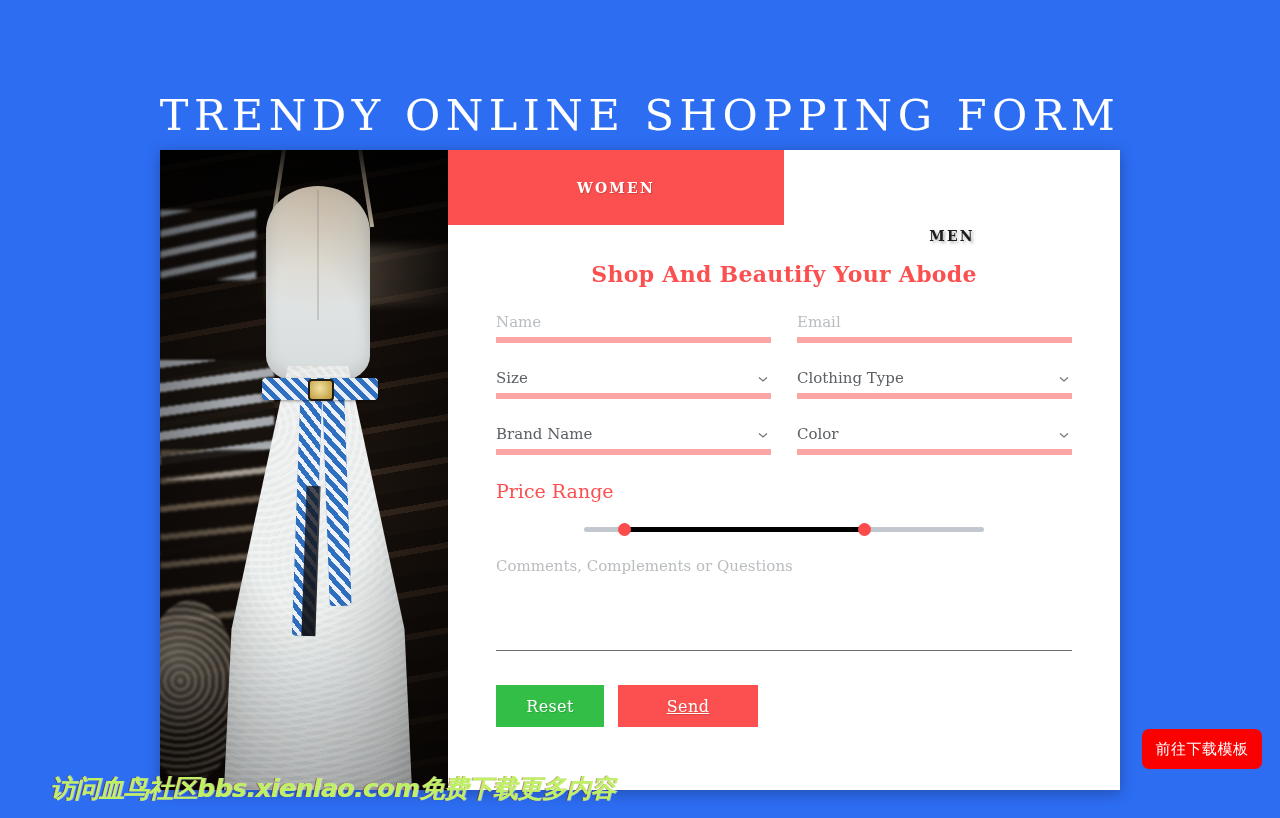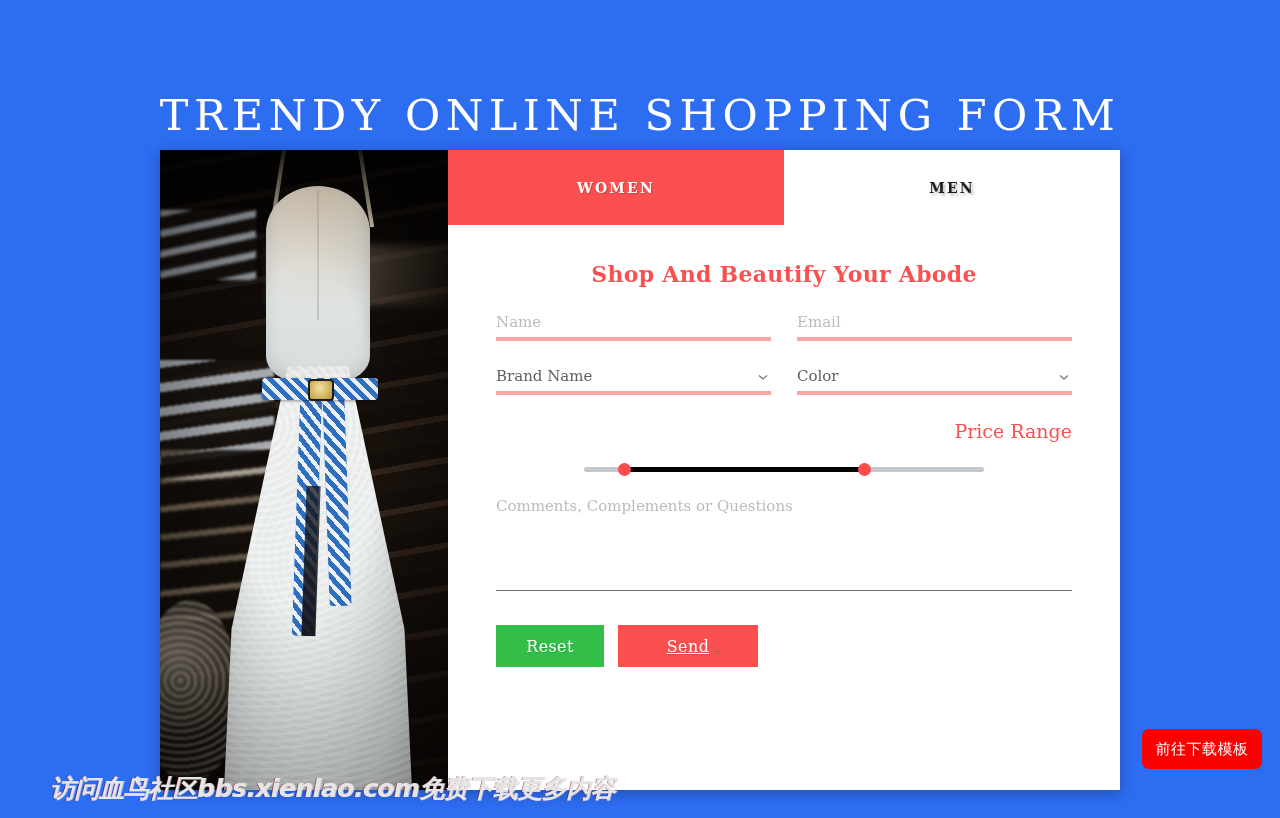--- a/index.html
+++ b/index.html
@@ -261,20 +261,21 @@
   }
   .tab.active {
     background: #fc4f4f;
     color: #ffffff;
     text-shadow: 1px 1px 1px rgba(0,0,0,.18);
   }
   .tab.inactive {
     background: #ffffff;
     color: #1d1d1d;
     text-shadow: 2px 2px 3px rgba(120,120,120,.55);
+    margin-top: 48px;
   }
 
   
   .form-heading {
     margin: 0;
     padding-top: 51px;
     text-align: center;
     color: #fc4f4f;
     font-family: "DejaVu Serif", "Liberation Serif", serif;
     font-size: 22px;
@@ -288,21 +289,21 @@
 
   .row {
     display: flex;
     gap: 26px;
     margin-top: 18px;
   }
   .field {
     position: relative;
     flex: 1 1 0;
     height: 32px;
-    border-bottom: 4px solid #fca5a5;
+    border-bottom: 6px solid #fca5a5;
   }
   .field-text {
     position: absolute;
     left: 0;
     bottom: 5px;
     font-family: "DejaVu Serif", "Liberation Serif", serif;
     font-size: 15px;
     line-height: 20px;
     white-space: nowrap;
   }
@@ -315,21 +316,21 @@
     width: 12px;
     height: 12px;
     color: #6d7276;
   }
   .chevron svg { display: block; }
 
   
   .price-title {
     margin: 0;
     padding-top: 25px;
-    text-align: right;
+    text-align: left;
     color: #fc4f4f;
     font-family: "DejaVu Serif", "Liberation Serif", serif;
     font-size: 19px;
     font-weight: 400;
   }
   .slider-wrap {
     position: relative;
     margin: 20px auto 0;
     width: 400px;
     height: 16px;
@@ -413,21 +414,21 @@
   
   .watermark {
     position: absolute;
     left: 50px;
     top: 772px;
     font-family: "DejaVu Sans", "Liberation Sans", sans-serif;
     font-size: 25px;
     font-weight: 700;
     font-style: italic;
     letter-spacing: -.5px;
-    color: #e5e5e5;
+    color: #bef264;
     text-shadow:
       1px 0 0 rgba(255,255,255,.55),
       -1px 0 0 rgba(140,0,30,.5);
     white-space: nowrap;
     pointer-events: none;
   }
 
   
   .download-btn {
     position: absolute;
@@ -492,20 +493,38 @@
 
       <div class="row">
         <div class="field">
           <span class="field-text placeholder">Name</span>
         </div>
         <div class="field">
           <span class="field-text placeholder">Email</span>
         </div>
       </div>
 
+      <div class="row">
+        <div class="field">
+          <span class="field-text value">Size</span>
+          <span class="chevron">
+            <svg viewBox="0 0 12 12" width="12" height="12" fill="none" stroke="currentColor" stroke-width="1.1">
+                <path d="M2 4.5 L6 8 L10 4.5"></path>
+              </svg>
+          </span>
+        </div>
+        <div class="field">
+          <span class="field-text value">Clothing Type</span>
+          <span class="chevron">
+            <svg viewBox="0 0 12 12" width="12" height="12" fill="none" stroke="currentColor" stroke-width="1.1">
+                <path d="M2 4.5 L6 8 L10 4.5"></path>
+              </svg>
+          </span>
+        </div>
+      </div>
 
       <div class="row">
         <div class="field">
           <span class="field-text value">Brand Name</span>
           <span class="chevron">
             <svg viewBox="0 0 12 12" width="12" height="12" fill="none" stroke="currentColor" stroke-width="1.1">
                 <path d="M2 4.5 L6 8 L10 4.5"></path>
               </svg>
           </span>
         </div>

